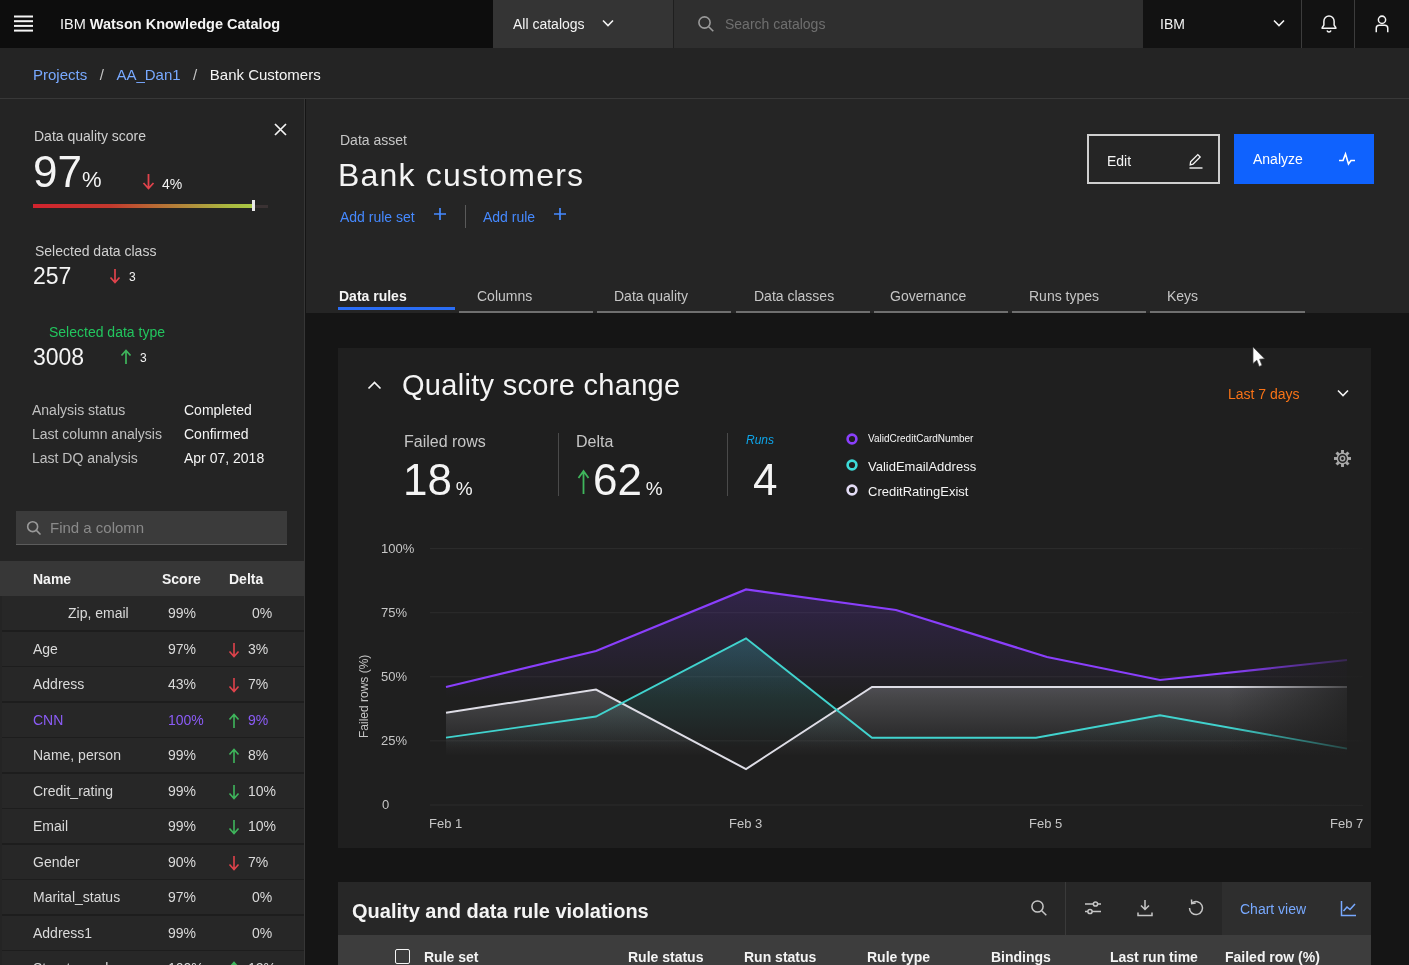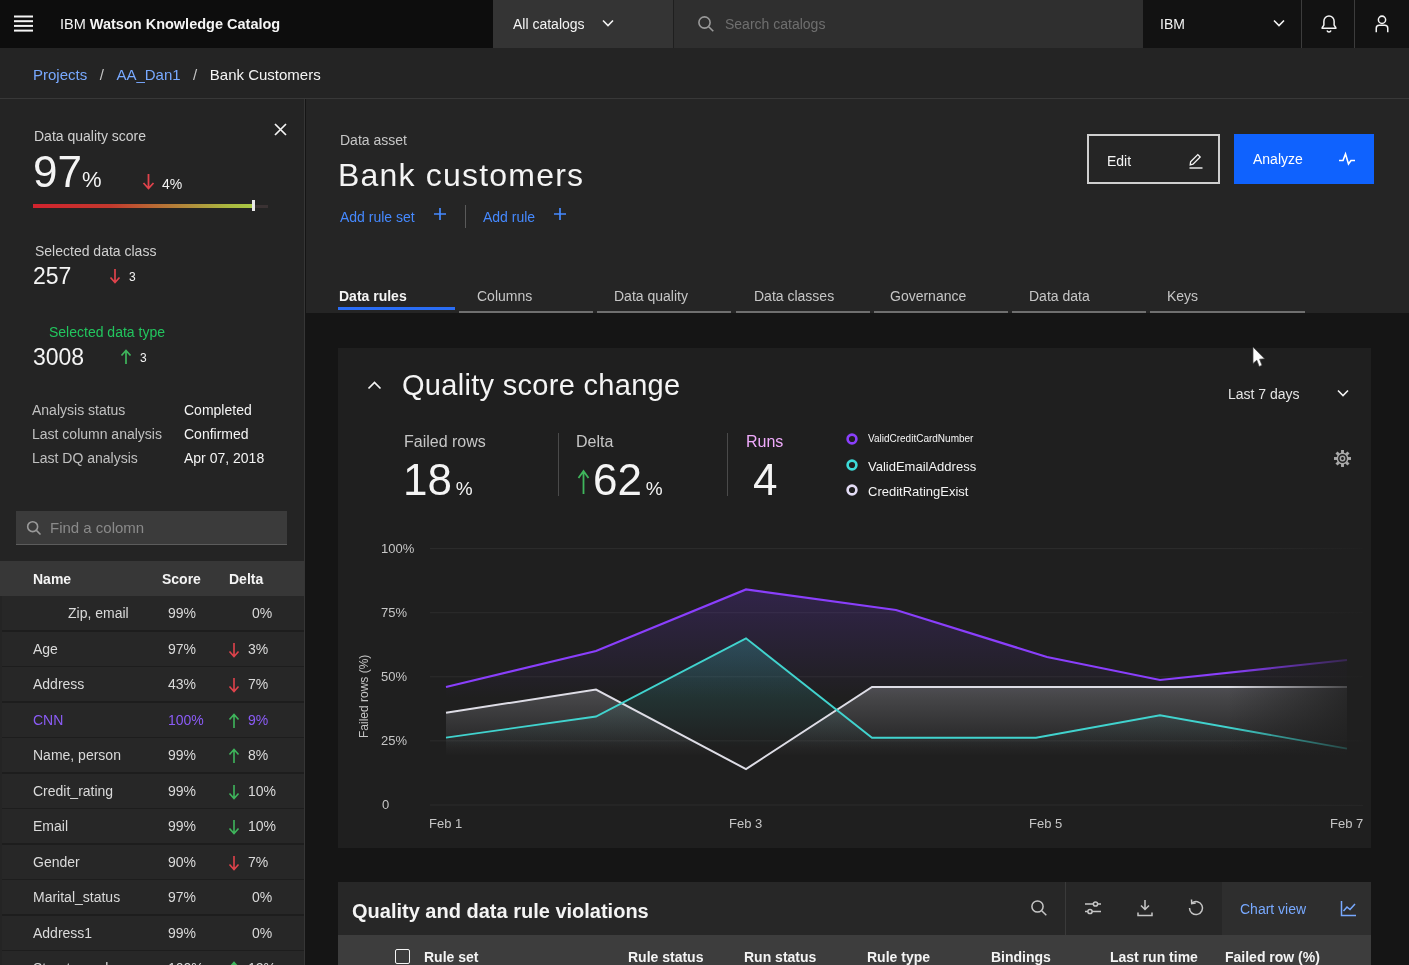--- a/index.html
+++ b/index.html
@@ -223,51 +223,51 @@
     <svg class="abs" style="left:104px;top:16px;" width="18" height="18" viewBox="0 0 18 18">
       <path d="M1 10.5 H5 L7.5 4 L10.5 14 L13 10.5 H17" fill="none" stroke="#fff" stroke-width="1.6"></path>
     </svg>
   </div>
 
   <div class="abs t14" style="left:33px;top:190px;font-weight:700;">Data rules</div>
   <div class="abs t14" style="left:171px;top:190px;color:#c6c6c6;">Columns</div>
   <div class="abs t14" style="left:308px;top:190px;color:#c6c6c6;">Data quality</div>
   <div class="abs t14" style="left:448px;top:190px;color:#c6c6c6;">Data classes</div>
   <div class="abs t14" style="left:584px;top:190px;color:#c6c6c6;">Governance</div>
-  <div class="abs t14" style="left:723px;top:190px;color:#c6c6c6;">Data data</div>
+  <div class="abs t14" style="left:723px;top:190px;color:#c6c6c6;">Runs types</div>
   <div class="abs t14" style="left:861px;top:190px;color:#c6c6c6;">Keys</div>
   <div class="abs" style="left:32px;top:208px;width:117px;height:3px;background:#2a6df5;"></div>
   <div class="abs" style="left:153px;top:212px;width:134px;height:1.5px;background:#6f6f6f;"></div>
   <div class="abs" style="left:291px;top:212px;width:134px;height:1.5px;background:#6f6f6f;"></div>
   <div class="abs" style="left:430px;top:212px;width:134px;height:1.5px;background:#6f6f6f;"></div>
   <div class="abs" style="left:568px;top:212px;width:134px;height:1.5px;background:#6f6f6f;"></div>
   <div class="abs" style="left:706px;top:212px;width:134px;height:1.5px;background:#6f6f6f;"></div>
   <div class="abs" style="left:844px;top:212px;width:155px;height:1.5px;background:#6f6f6f;"></div>
 </div>
 
 <div class="abs" style="left:338px;top:348px;width:1033px;height:500px;background:#1f1f1f;">
   <svg class="abs" style="left:29px;top:33px;" width="15" height="9" viewBox="0 0 15 9">
       <path d="M1.5 7.5 L7.5 1.5 L13.5 7.5" fill="none" stroke="#f4f4f4" stroke-width="1.7"></path>
     </svg>
   <div class="abs" style="left:64px;top:23px;font-size:29px;font-weight:400;line-height:1;letter-spacing:0.3px;white-space:nowrap;">Quality score change</div>
-  <div class="abs t14" style="left:890px;top:39px;color:#e5e5e5;">Last 7 days</div>
+  <div class="abs t14" style="left:890px;top:39px;color:#f97316;">Last 7 days</div>
   <svg class="abs" style="left:999px;top:41px;" width="12" height="8" viewBox="0 0 12 8">
       <path d="M1 1.5 L6 6.5 L11 1.5" fill="none" stroke="#f4f4f4" stroke-width="1.6"></path>
     </svg>
 
   <div class="abs" style="left:66px;top:86px;font-size:16px;color:#c6c6c6;line-height:1;">Failed rows</div>
   <div class="abs" style="left:65px;top:110px;font-size:44px;font-weight:300;line-height:1;">18<span style="font-size:19px;font-weight:400;"> %</span></div>
   <div class="abs" style="left:220px;top:85px;width:1px;height:63px;background:#4a4a4a;"></div>
   <div class="abs" style="left:238px;top:86px;font-size:16px;color:#c6c6c6;line-height:1;">Delta</div>
   <svg class="abs" style="left:239px;top:121px;" width="13" height="26" viewBox="0 0 13 26">
       <path d="M6.5 25 V3 M1.5 9 L6.5 2 L11.5 9" fill="none" stroke="#3fb65c" stroke-width="1.8"></path>
     </svg>
   <div class="abs" style="left:255px;top:110px;font-size:44px;font-weight:300;line-height:1;">62<span style="font-size:19px;font-weight:400;"> %</span></div>
   <div class="abs" style="left:389px;top:85px;width:1px;height:63px;background:#4a4a4a;"></div>
-  <div class="abs" style="left:408px;top:86px;font-size:16px;color:#f0abfc;line-height:1;">Runs</div>
+  <div class="abs" style="left:408px;top:86px;font-size:12px;color:#0ea5e9;line-height:1;font-style:italic;">Runs</div>
   <div class="abs" style="left:415px;top:110px;font-size:44px;font-weight:300;line-height:1;">4</div>
 
   <svg class="abs" style="left:508px;top:85px;" width="12" height="12" viewBox="0 0 12 12">
       <circle cx="6" cy="6" r="4.4" fill="none" stroke="#8a3ffc" stroke-width="2.6"></circle>
     </svg>
   <div class="abs" style="left:530px;top:86px;font-size:10px;line-height:1;">ValidCreditCardNumber</div>
   <svg class="abs" style="left:508px;top:111px;" width="12" height="12" viewBox="0 0 12 12">
       <circle cx="6" cy="6" r="4.4" fill="none" stroke="#3ddbd9" stroke-width="2.6"></circle>
     </svg>
   <div class="abs" style="left:530px;top:112px;font-size:13px;line-height:1;">ValidEmailAddress</div>

